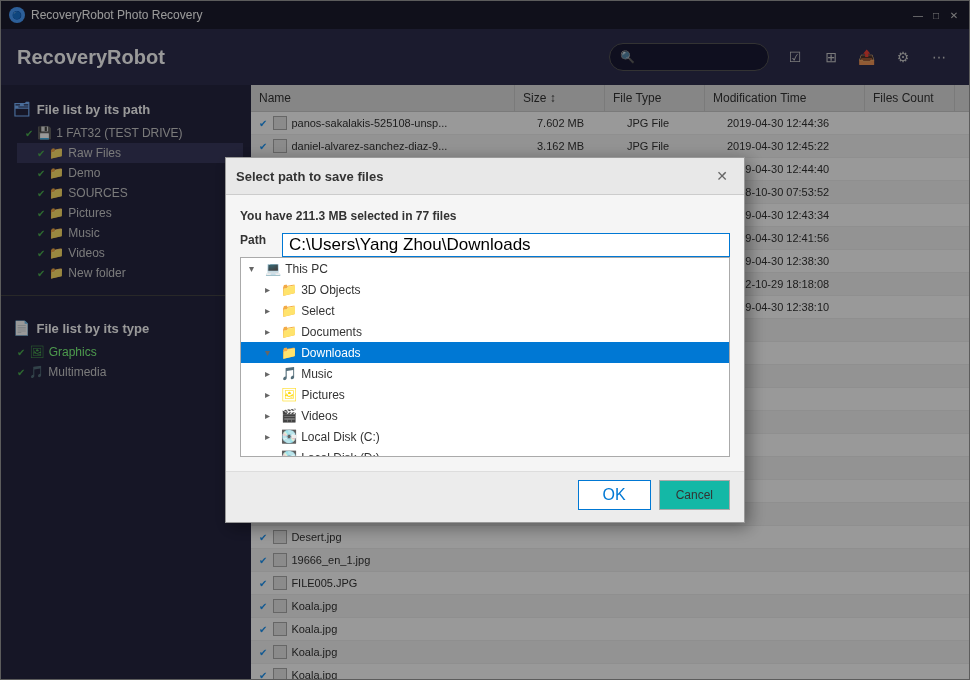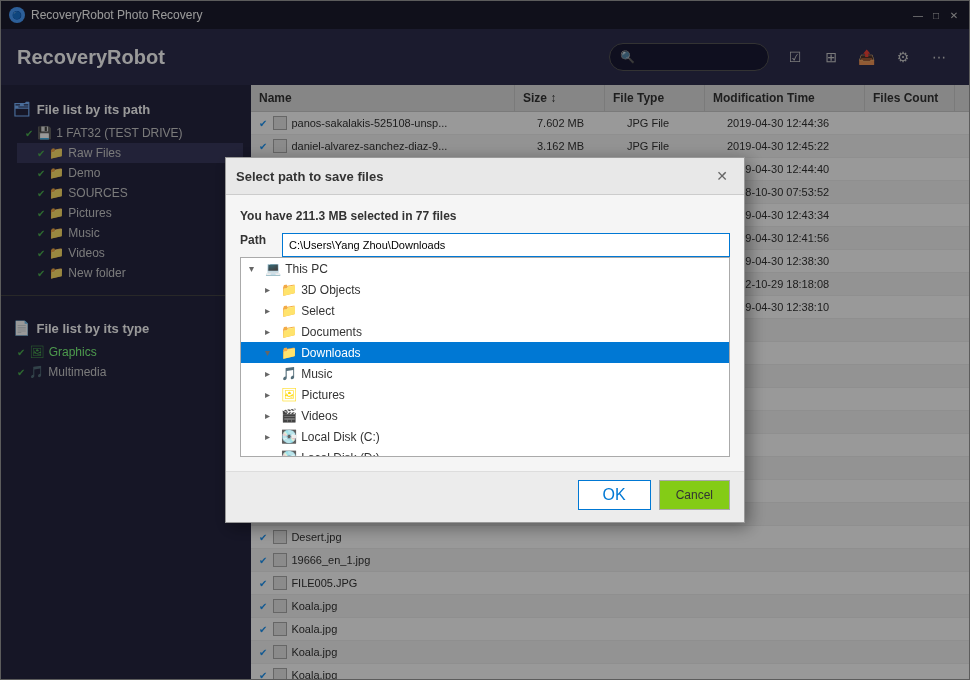--- a/index.html
+++ b/index.html
@@ -31,21 +31,21 @@
     .tree-item { display: flex; align-items: center; gap: 4px; padding: 3px 4px 3px 16px; cursor: pointer; font-size: 12px; color: #ccc; }
     .tree-item .check { color: #4caf50; font-size: 10px; }
     .tree-root { padding-left: 8px; }
     .divider { height: 1px; background: #444; margin: 8px 0; }
     .sidebar-section2 { padding: 10px 8px 4px 8px; }
     .tree-item.active { color: #80ff80; }
 
     
     .filelist { flex: 1; background: #f8f8f8; display: flex; flex-direction: column; overflow: hidden; }
     .filelist-header { display: flex; background: #e0e0e0; border-bottom: 1px solid #ccc; flex-shrink: 0; }
-    .col-header { padding: 6px 8px; font-size: 12px; color: #333; font-weight: 700; border-right: 1px solid #ccc; cursor: pointer; white-space: nowrap; }
+    .col-header { padding: 6px 8px; font-size: 12px; color: #333; font-weight: 400; border-right: 1px solid #ccc; cursor: pointer; white-space: nowrap; }
     .col-name { flex: 1; min-width: 180px; }
     .col-size { width: 90px; }
     .col-type { width: 100px; }
     .col-modified { width: 160px; }
     .col-count { width: 90px; }
     .col-scroll { width: 14px; background: #e0e0e0; }
     .filelist-body { flex: 1; overflow-y: auto; }
     .file-row { display: flex; align-items: center; border-bottom: 1px solid #eee; background: #fff; }
     .file-row:nth-child(even) { background: #f5f5f5; }
     .file-cell { padding: 4px 8px; font-size: 11px; color: #333; white-space: nowrap; overflow: hidden; text-overflow: ellipsis; }
@@ -61,32 +61,32 @@
     .overlay { position: absolute; top: 0; left: 0; width: 970px; height: 680px; background: rgba(0,0,0,0.4); display: flex; align-items: center; justify-content: center; z-index: 100; }
     .dialog { background: #f5f5f5; border: 1px solid #999; box-shadow: 4px 4px 16px rgba(0,0,0,0.4); width: 520px; }
     .dialog-titlebar { background: #e8e8e8; padding: 8px 10px; display: flex; align-items: center; justify-content: space-between; border-bottom: 1px solid #ccc; }
     .dialog-title { font-size: 13px; font-weight: 600; color: #333; }
     .dialog-close { background: none; border: none; cursor: pointer; font-size: 14px; color: #666; padding: 2px 6px; }
     .dialog-body { padding: 14px; }
     .dialog-info { font-size: 12px; color: #333; margin-bottom: 10px; }
     .dialog-info span { font-weight: 600; }
     .path-row { display: flex; align-items: flex-start; gap: 16px; margin-bottom: 0; }
     .path-label { font-size: 12px; color: #333; font-weight: 600; }
-    .path-input { flex: 1; height: 24px; border: 1px solid #0078d4; padding: 0 6px; font-size: 11px; background: white; }
+    .path-input { flex: 1; height: 24px; border: 1px solid #0078d4; padding: 0 6px; font-size: 17px; background: white; }
     .tree-panel { border: 1px solid #aaa; background: white; height: 200px; overflow-y: auto; }
     .tree-panel-item { display: flex; align-items: center; gap: 4px; padding: 3px 8px; cursor: pointer; font-size: 12px; color: #333; }
     .tree-panel-item.selected { background: #0078d4; color: white; }
     .tree-panel-item.selected .tpi-icon { color: white; }
     .expand-btn { font-size: 10px; color: #666; cursor: pointer; width: 12px; }
     .tpi-icon { font-size: 13px; color: #ffd700; }
     .dialog-footer { padding: 8px 14px 12px; background: #ececec; border-top: 1px solid #ddd; }
     .space-info { font-size: 12px; color: #333; display: flex; gap: 16px; margin-bottom: 10px; }
     .dialog-buttons { display: flex; justify-content: flex-end; gap: 8px; }
     .btn-ok { background: white; border: 1px solid #0078d4; color: #0078d4; padding: 5px 24px; cursor: pointer; font-size: 16px; }
-    .btn-cancel { background: #84cc16; border: 1px solid #aaa; color: #333; padding: 5px 16px; cursor: pointer; font-size: 12px; }
+    .btn-cancel { background: #14b8a6; border: 1px solid #aaa; color: #333; padding: 5px 16px; cursor: pointer; font-size: 12px; }
   </style>
 </head>
 <body>
 
 <div class="window">
 
   <div class="titlebar">
     <div class="titlebar-icon">🔵</div>
     <span class="titlebar-title">RecoveryRobot Photo Recovery</span>
     <div class="titlebar-buttons">

